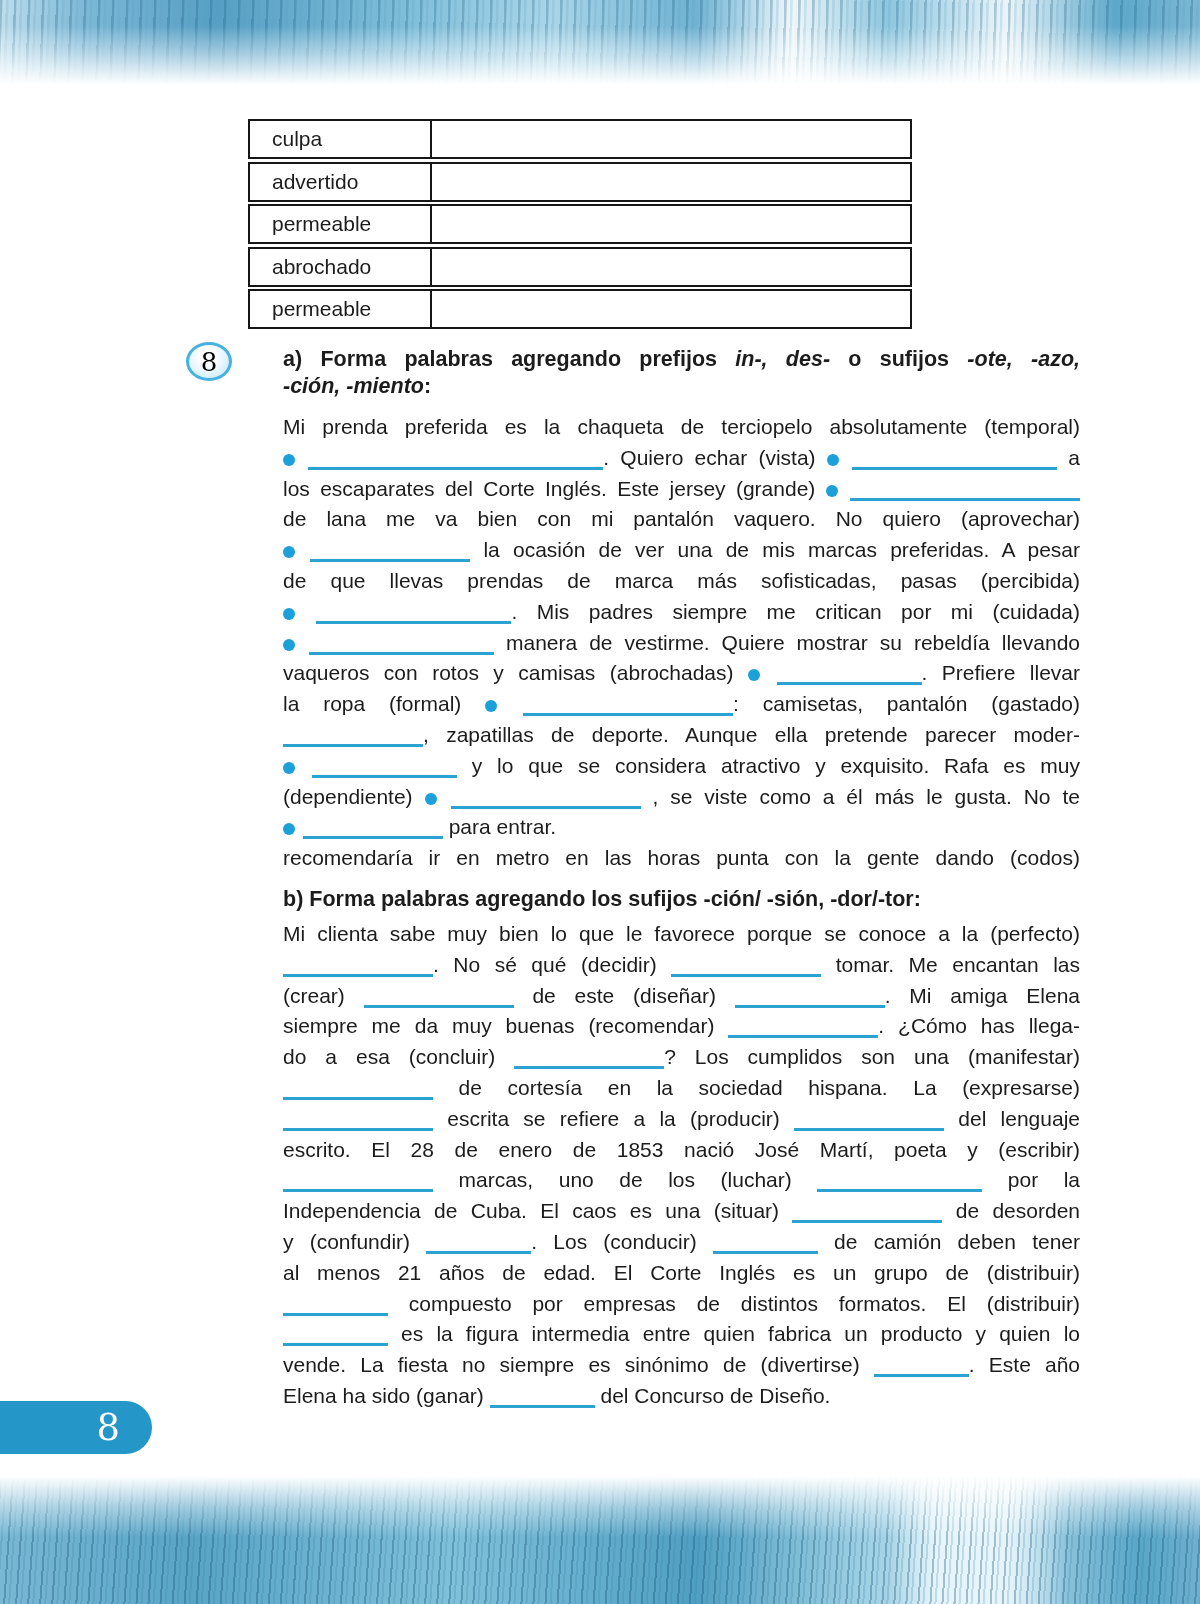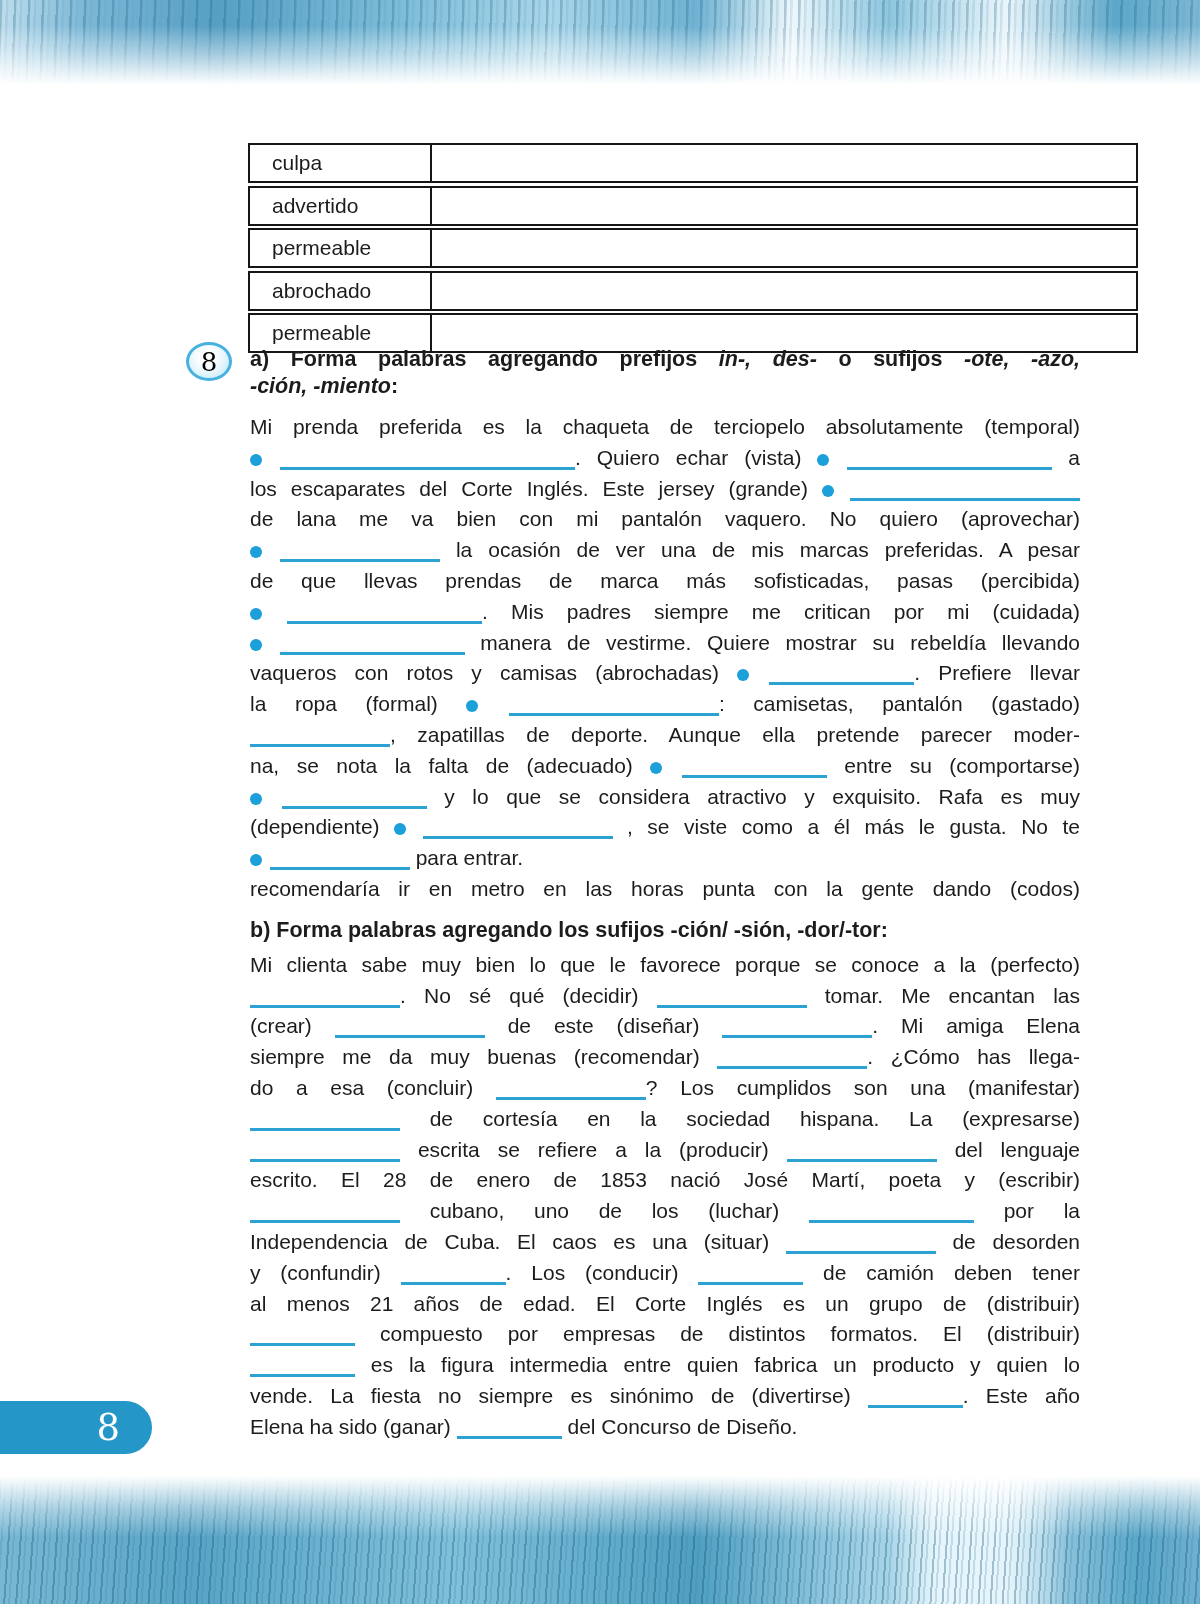--- a/index.html
+++ b/index.html
@@ -16,37 +16,37 @@
     mask-image:linear-gradient(180deg,#000 0 28%,rgba(0,0,0,0.55) 58%,transparent 92%);}
   .band-bottom{bottom:0;height:128px;
     background:
       repeating-linear-gradient(94deg, rgba(16,76,110,0.32) 0 2px, rgba(255,255,255,0) 2px 5px, rgba(56,126,160,0.22) 5px 7px, rgba(255,255,255,0) 7px 12px),
       linear-gradient(90deg, rgba(255,255,255,0) 0 74%, rgba(233,247,252,0.92) 78% 84%, rgba(255,255,255,0) 89%),
       linear-gradient(90deg,#79b8d4 0%,#58a4c6 16%,#7fc0da 38%,#4f9fc2 58%,#9fd0e4 72%,#bfe0ee 82%,#58a6c8 95%,#6fb0cf 100%);
     -webkit-mask-image:linear-gradient(0deg,#000 0 52%,rgba(0,0,0,0.6) 74%,transparent 100%);
     mask-image:linear-gradient(0deg,#000 0 52%,rgba(0,0,0,0.6) 74%,transparent 100%);}
 
   
-  .wtable{position:absolute;left:248px;top:119px;width:890px;margin-top:24px;}
+  .wtable{position:absolute;left:248px;top:119px;width:664px;}
   .trow{height:36px;border:2.5px solid #161616;margin-bottom:2.5px;display:flex;background:#fff;}
   .tcell-word{width:158px;border-right:2.5px solid #161616;display:flex;align-items:center;
               padding-left:22px;font-size:21px;color:#1c1c1c;}
   .tcell-empty{flex:1;}
 
   
   .badge{position:absolute;left:186px;top:342px;width:46px;height:39px;border:3px solid #47b2e0;
          border-radius:50%;box-sizing:border-box;
          background:radial-gradient(ellipse at 45% 35%, #ffffff 25%, #e6f6fd 55%, #c6e9f7 85%);
          display:flex;align-items:center;justify-content:center;
          font-family:"DejaVu Serif","Liberation Serif",serif;font-size:26px;color:#000;}
 
   
   .content{position:absolute;left:250px;top:346px;width:830px;font-size:21px;}
   .hgroup .line{line-height:27px;font-weight:bold;font-size:21.5px;}
-  .line{line-height:30.8px;text-align:justify;text-align-last:justify;}
+  .line{line-height:30.8px;text-align:justify;text-align-last:justify;margin-left:33px;}
   .line.noj{text-align:center;text-align-last:left;}
   .it{font-style:italic;}
   .blank{display:inline-block;height:1px;border-bottom:3px solid #2ba2d2;vertical-align:-5px;}
   .dot{display:inline-block;width:12px;height:12px;border-radius:50%;background:#1ba0da;
        vertical-align:-1px;margin-right:2px;}
   .sp12{height:12px;} .sp6{height:6px;}
 
   
   .tab{position:absolute;left:0;top:1401px;width:152px;height:53px;background:#2496c8;
        border-radius:0 28px 28px 0;color:#fff;
@@ -99,41 +99,40 @@
         <div class="line"><span class="dot"></span> <span class="blank" style="width: 295px;"></span><span>. Quiero echar (vista) </span><span class="dot"></span> <span class="blank" style="width: 205px;"></span><span> a</span></div>
         <div class="line"><span>los escaparates del Corte Inglés. Este jersey (grande) </span><span class="dot"></span> <span class="blank" style="width: 230px;"></span></div>
         <div class="line"><span>de lana me va bien con mi pantalón vaquero. No quiero (aprovechar)</span></div>
         <div class="line"><span class="dot"></span> <span class="blank" style="width: 160px;"></span><span> la ocasión de ver una de mis marcas preferidas. A pesar</span></div>
         <div class="line"><span>de que llevas prendas de marca más sofisticadas, pasas (percibida)</span></div>
         <div class="line"><span class="dot"></span> <span class="blank" style="width: 195px;"></span><span>. Mis padres siempre me critican por mi (cuidada)</span></div>
         <div class="line"><span class="dot"></span> <span class="blank" style="width: 185px;"></span><span> manera de vestirme. Quiere mostrar su rebeldía llevando</span></div>
         <div class="line"><span>vaqueros con rotos y camisas (abrochadas) </span><span class="dot"></span> <span class="blank" style="width: 145px;"></span><span>. Prefiere llevar</span></div>
         <div class="line"><span>la ropa (formal) </span><span class="dot"></span> <span class="blank" style="width: 210px;"></span><span>: camisetas, pantalón (gastado)</span></div>
         <div class="line"><span class="blank" style="width: 140px;"></span><span>, zapatillas de deporte. Aunque ella pretende parecer moder-</span></div>
-        <div class="line"><span>na, se nota la falta de (adecuado) </span><span class="dot"></span> <span class="blank" style="width: 145px;"></span><span> entre su (comportarse)</span></div>
         <div class="line"><span class="dot"></span> <span class="blank" style="width: 145px;"></span><span> y lo que se considera atractivo y exquisito. Rafa es muy</span></div>
         <div class="line"><span>(dependiente) </span><span class="dot"></span> <span class="blank" style="width: 190px;"></span><span> , se viste como a él más le gusta. No te</span></div>
         <div class="line noj"><span class="dot"></span> <span class="blank" style="width: 140px;"></span><span> para entrar.</span></div>
         <div class="line"><span>recomendaría ir en metro en las horas punta con la gente dando (codos)</span></div>
       </div>
     <div class="sp12"></div>
     <div class="hgroup" id="heading-b">
         <div class="line noj"><span>b) Forma palabras agregando los sufijos -ción/ -sión, -dor/-tor:</span></div>
       </div>
     <div class="sp6"></div>
     <div id="para-b">
         <div class="line"><span>Mi clienta sabe muy bien lo que le favorece porque se conoce a la (perfecto)</span></div>
         <div class="line"><span class="blank" style="width: 150px;"></span><span>. No sé qué (decidir) </span><span class="blank" style="width: 150px;"></span><span> tomar. Me encantan las</span></div>
         <div class="line"><span>(crear) </span><span class="blank" style="width: 150px;"></span><span> de este (diseñar) </span><span class="blank" style="width: 150px;"></span><span>. Mi amiga Elena</span></div>
         <div class="line"><span>siempre me da muy buenas (recomendar) </span><span class="blank" style="width: 150px;"></span><span>. ¿Cómo has llega-</span></div>
         <div class="line"><span>do a esa (concluir) </span><span class="blank" style="width: 150px;"></span><span>? Los cumplidos son una (manifestar)</span></div>
         <div class="line"><span class="blank" style="width: 150px;"></span><span> de cortesía en la sociedad hispana. La (expresarse)</span></div>
         <div class="line"><span class="blank" style="width: 150px;"></span><span> escrita se refiere a la (producir) </span><span class="blank" style="width: 150px;"></span><span> del lenguaje</span></div>
         <div class="line"><span>escrito. El 28 de enero de 1853 nació José Martí, poeta y (escribir)</span></div>
-        <div class="line"><span class="blank" style="width: 150px;"></span><span> cubano, uno de los (luchar) </span><span class="blank" style="width: 165px;"></span><span> por la</span></div>
+        <div class="line"><span class="blank" style="width: 150px;"></span><span> marcas, uno de los (luchar) </span><span class="blank" style="width: 165px;"></span><span> por la</span></div>
         <div class="line"><span>Independencia de Cuba. El caos es una (situar) </span><span class="blank" style="width: 150px;"></span><span> de desorden</span></div>
         <div class="line"><span>y (confundir) </span><span class="blank" style="width: 105px;"></span><span>. Los (conducir) </span><span class="blank" style="width: 105px;"></span><span> de camión deben tener</span></div>
         <div class="line"><span>al menos 21 años de edad. El Corte Inglés es un grupo de (distribuir)</span></div>
         <div class="line"><span class="blank" style="width: 105px;"></span><span> compuesto por empresas de distintos formatos. El (distribuir)</span></div>
         <div class="line"><span class="blank" style="width: 105px;"></span><span> es la figura intermedia entre quien fabrica un producto y quien lo</span></div>
         <div class="line"><span>vende. La fiesta no siempre es sinónimo de (divertirse) </span><span class="blank" style="width: 95px;"></span><span>. Este año</span></div>
         <div class="line noj"><span>Elena ha sido (ganar) </span><span class="blank" style="width: 105px;"></span><span> del Concurso de Diseño.</span></div>
       </div>
   </div>
 

